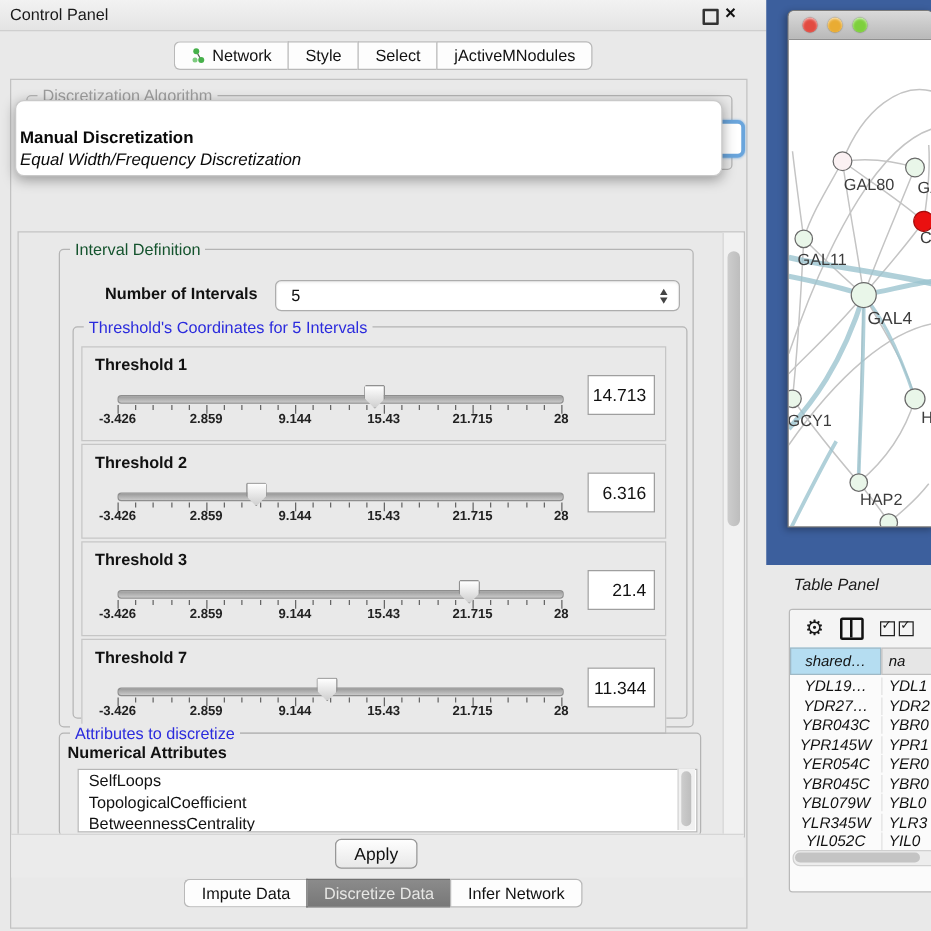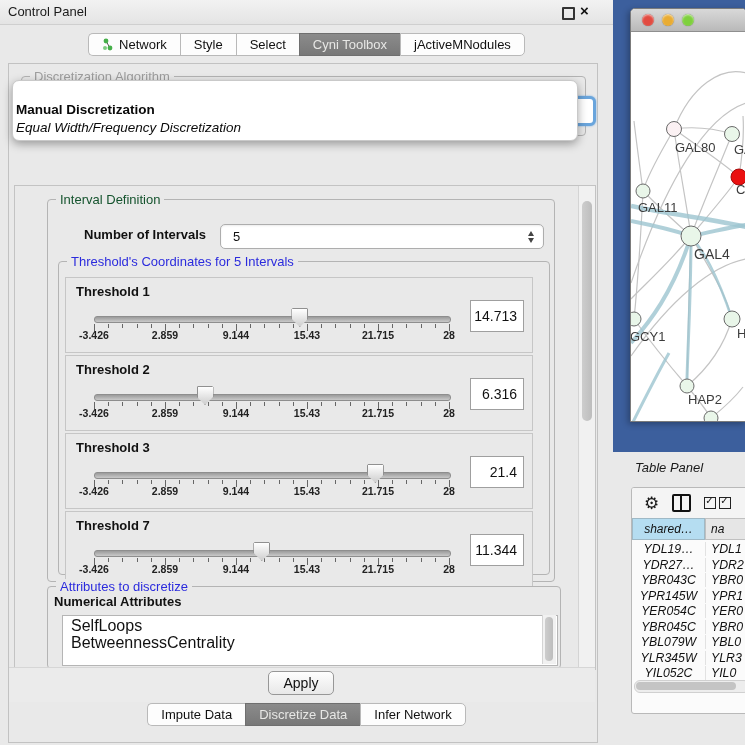--- a/index.html
+++ b/index.html
@@ -56,21 +56,21 @@
          background:linear-gradient(#9b9b9b,#c9c9c9);border:1px solid #8e8e8e;}
   .thumb{position:absolute;top:30px;width:15px;height:17px;
          background:linear-gradient(#ffffff,#cfcfcf);border:1px solid #909090;
          clip-path:polygon(8% 0,92% 0,100% 8%,100% 55%,50% 100%,0 55%,0 8%);}
   .tick{position:absolute;width:1px;background:#666;}
   .ticklabel{position:absolute;top:51px;width:60px;text-align:center;font-size:10.5px;font-weight:bold;color:#222;}
   .valbox{position:absolute;left:404px;top:22px;width:54px;height:32px;background:#fff;border:1px solid #9f9f9f;
           font-size:14px;display:flex;align-items:center;justify-content:flex-end;padding-right:6px;box-sizing:border-box;}
   
   #attr-list{background:#fff;border:1px solid #b5b5b5;overflow:hidden;}
-  .attr-item{font-size:16px;padding:1px 0 1px 8px;height:15px;color:#111;}
+  .attr-item{font-size:13px;padding:1px 0 1px 8px;height:15px;color:#111;}
   
   #apply-bar{left:9px;top:667px;width:586px;height:34px;background:#ebebeb;border-top:1px solid #d6d6d6;}
   #apply-btn{left:268px;top:671px;width:64px;height:22px;background:linear-gradient(#fefefe,#e8e8e8);
              border:1px solid #979797;border-radius:5px;font-size:14px;display:flex;align-items:center;justify-content:center;}
   
   #desktop{left:613px;top:0;width:132px;height:452px;background:#3c5f9d;}
   #net-window{left:630px;top:8px;width:115px;height:412px;background:#fff;border:1px solid #7b7b7b;
               border-radius:5px 5px 0 0;overflow:hidden;box-shadow:-2px 2px 6px rgba(0,0,0,.3);}
   #net-titlebar{position:absolute;left:0;top:0;width:100%;height:22px;
                 background:linear-gradient(#d9d9d9,#b9b9b9);border-bottom:1px solid #8f8f8f;}
@@ -114,23 +114,20 @@
           <circle cx="8" cy="10" r="2.4" fill="#46b04a"></circle>
           <circle cx="3" cy="10" r="2" fill="#7ecb80"></circle>
         </svg>
         <span>Network</span>
       </div>
       <div class="tab">
         <span>Style</span>
       </div>
       <div class="tab">
         <span>Select</span>
-      </div>
-      <div class="tab sel">
-        <span>Cyni Toolbox</span>
       </div>
       <div class="tab">
         <span>jActiveMNodules</span>
       </div>
     </div>
 
   <div id="main-panel" class="abs">
 
     <div class="abs groupbox" style="left:12px;top:12px;width:563px;height:58px;">
       <span class="grouptitle g-gray">Discretization Algorithm</span>
@@ -316,20 +313,21 @@
             </div>
           </div>
       </div>
     </div>
 
     <div class="abs groupbox" style="left:32px;top:400px;width:512px;height:81px;">
       <span class="grouptitle g-blue">Attributes to discretize</span>
       <div class="abs bold" style="left:6px;top:7px;font-size:13px;">Numerical Attributes</div>
       <div id="attr-list" class="abs" style="left:14px;top:28px;width:494px;height:49px;">
           <div class="attr-item">SelfLoops</div>
+          <div class="attr-item">TopologicalCoefficient</div>
           <div class="attr-item">BetweennessCentrality</div>
         </div>
       <div class="vtrack abs" style="left:494px;top:28px;width:13px;height:49px;">
         <div class="vthumb" style="left:2px;top:2px;width:8px;height:44px;"></div>
       </div>
     </div>
 
     <div class="vtrack" style="left:563px;top:0;width:16px;height:483px;">
       <div class="vthumb" style="left:3px;top:15px;width:10px;height:220px;"></div>
     </div>

